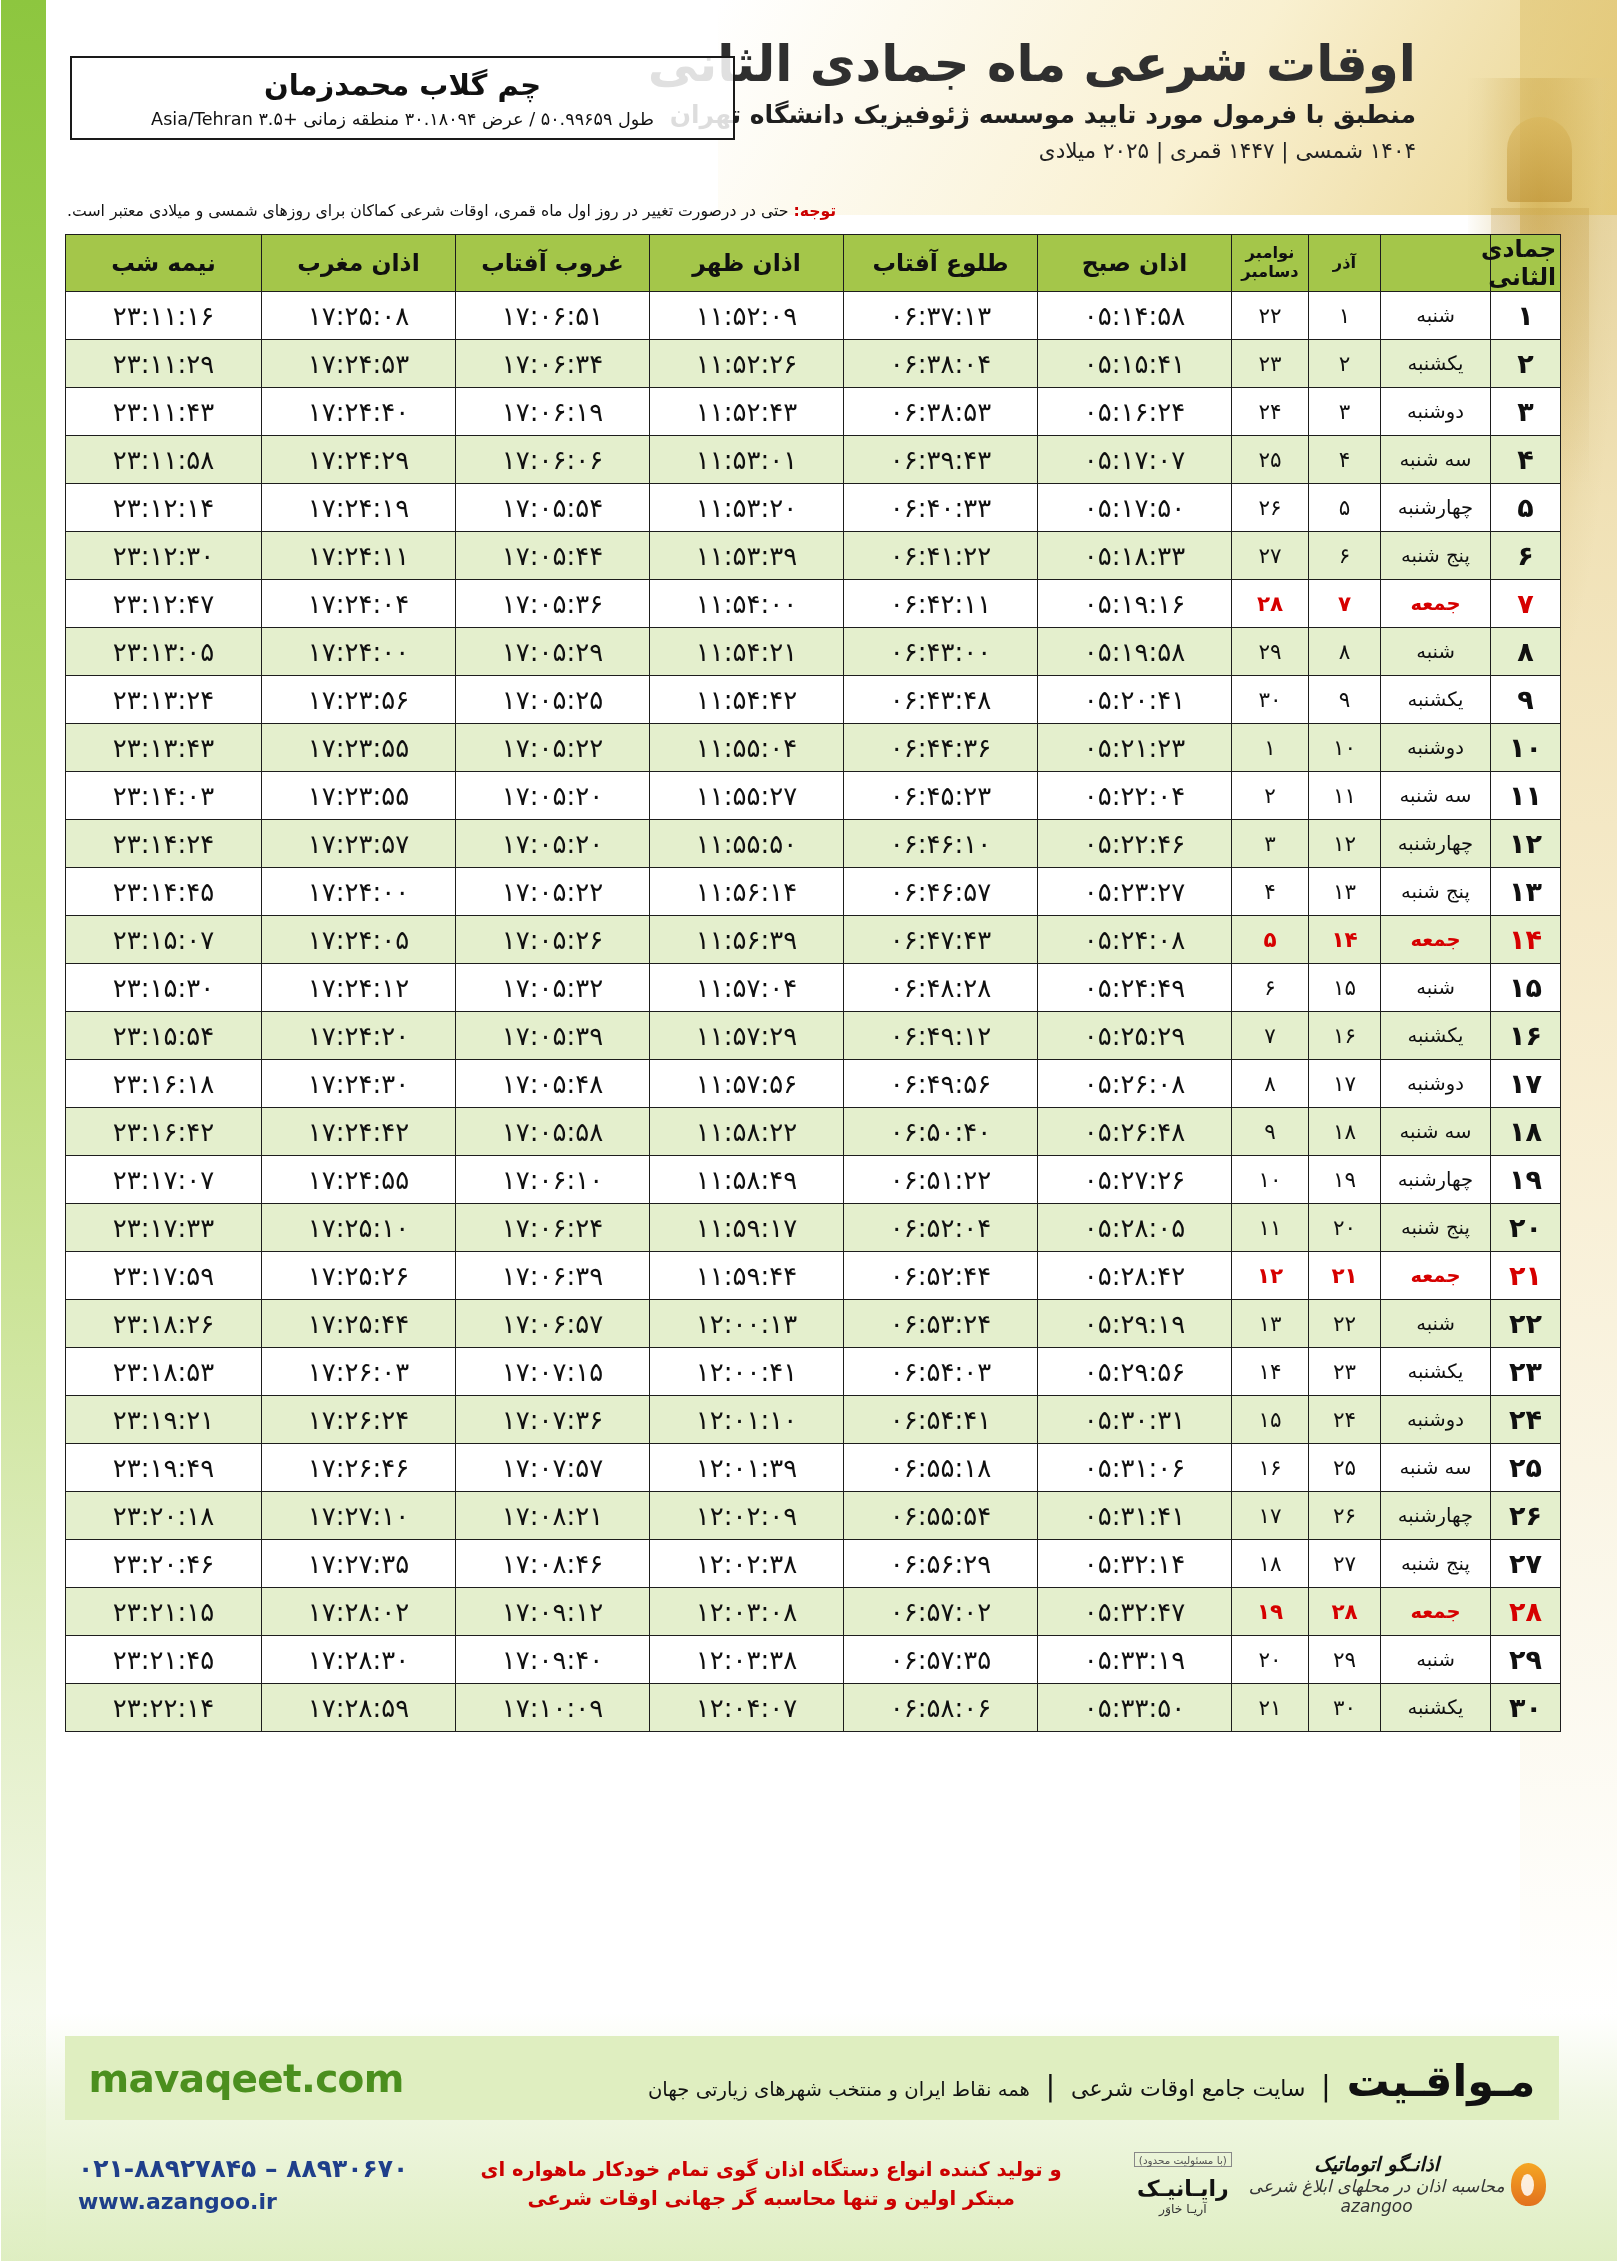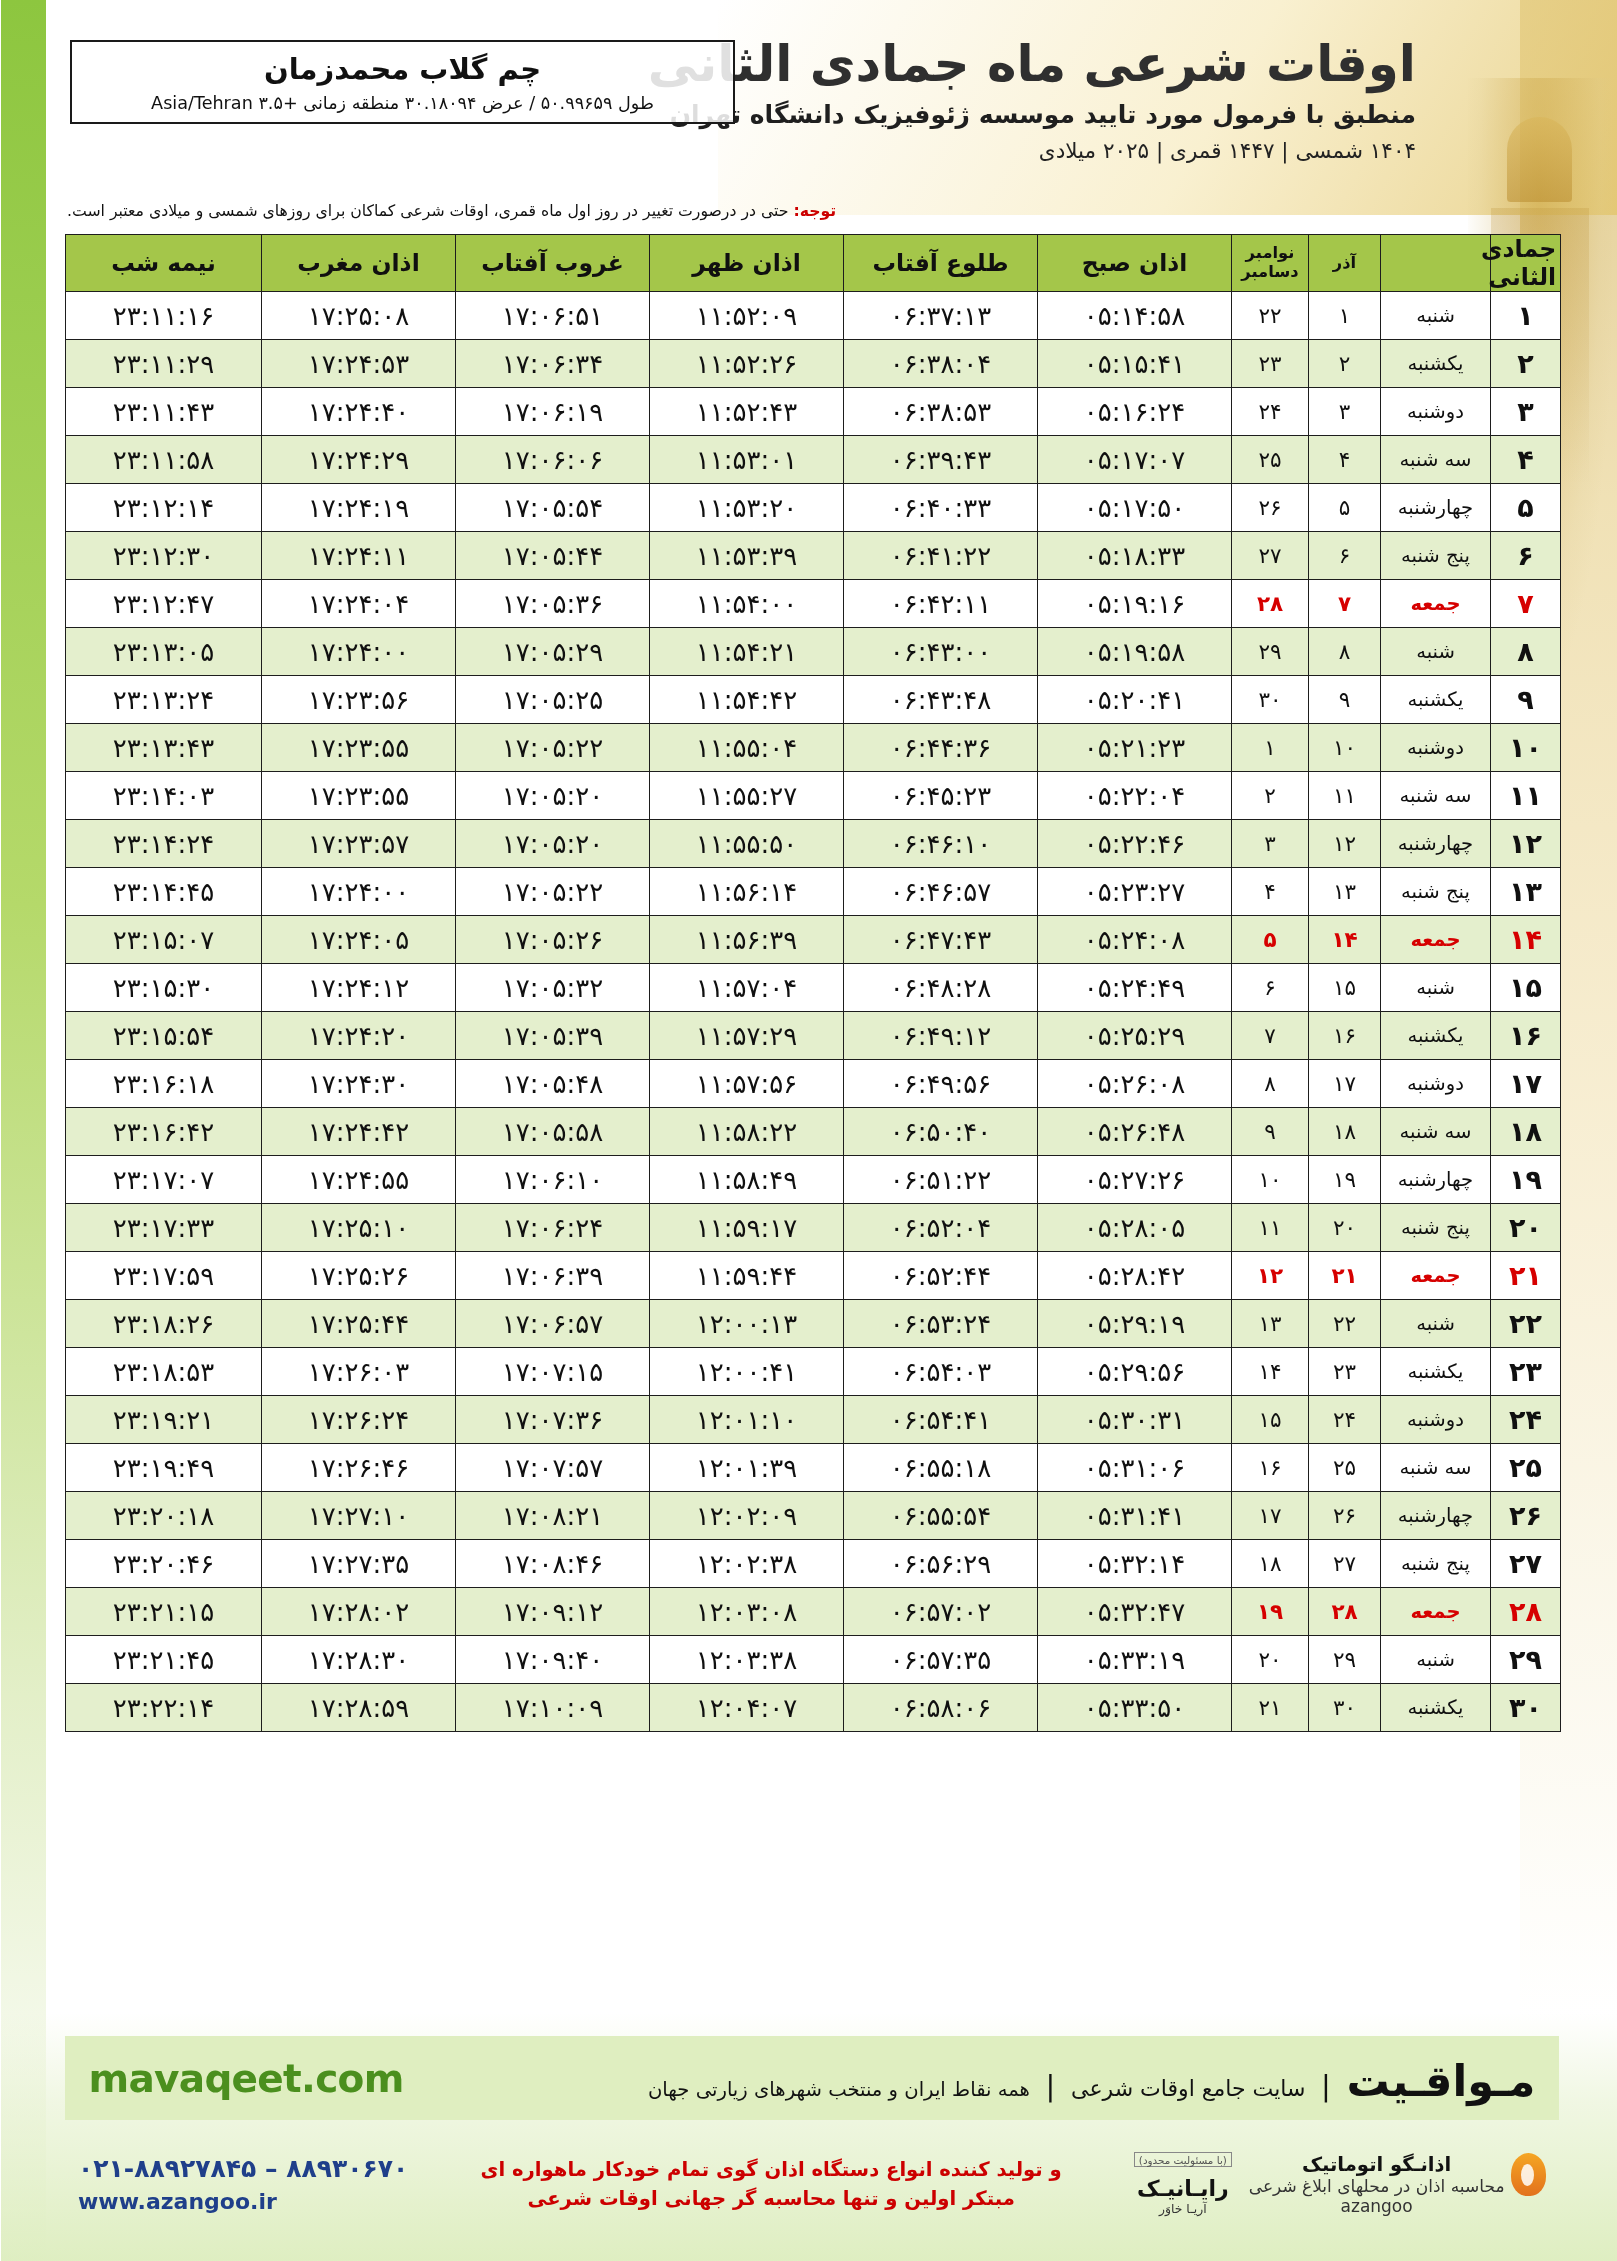--- a/index.html
+++ b/index.html
@@ -100,21 +100,21 @@
   .title-dates {
     font-size: 21.5px;
     color: #222;
     margin-top: 9px;
     direction: rtl;
   }
 
   .loc-box {
     position: absolute;
     left: 70px;
-    top: 40px;
+    top: 56px;
     width: 665px;
     border: 2px solid #1a1a1a;
     background: rgba(255,255,255,.85);
     padding: 10.4px 6.5px 9px;
     text-align: center;
     box-sizing: border-box;
   }
   .loc-title {
     font-size: 29px;
     font-weight: bold;
@@ -247,22 +247,23 @@
     box-sizing: border-box;
     padding: 0 13px;
   }
   .fb-logos {
     display: flex;
     align-items: center;
     gap: 17px;
   }
   .logo-azangoo {
     display: flex;
-    align-items: flex-start;
+    align-items: center;
     gap: 6.5px;
+    font-style: italic;
   }
   .logo-azangoo .flame {
     width: 35px; height: 43px;
     background: linear-gradient(180deg,#f5a623,#e2711d);
     border-radius: 50% 50% 45% 45%;
     position: relative;
   }
   .logo-azangoo .flame:after{
     content:"";
     position:absolute; left:10.4px; top:11.7px;

